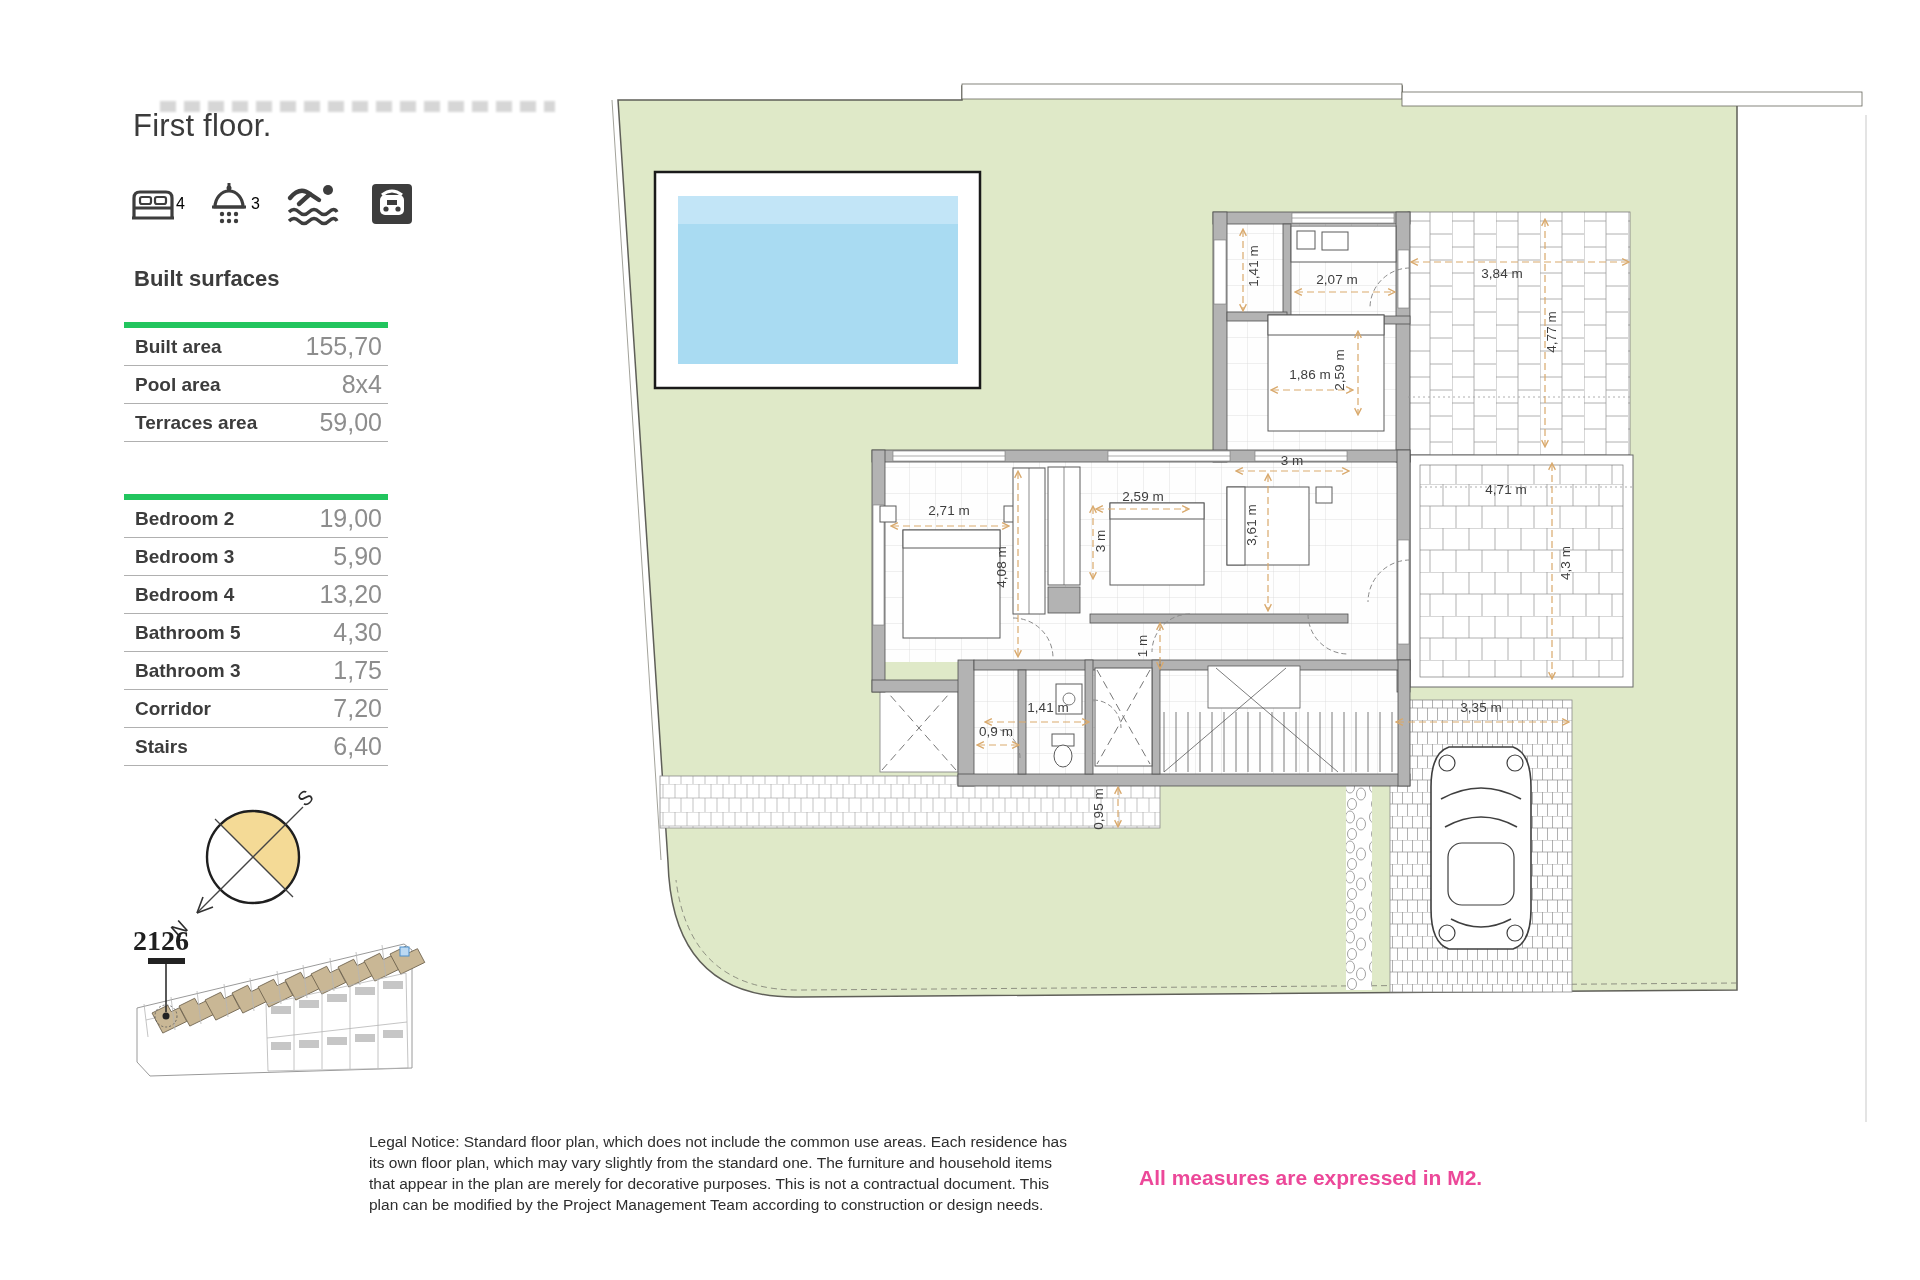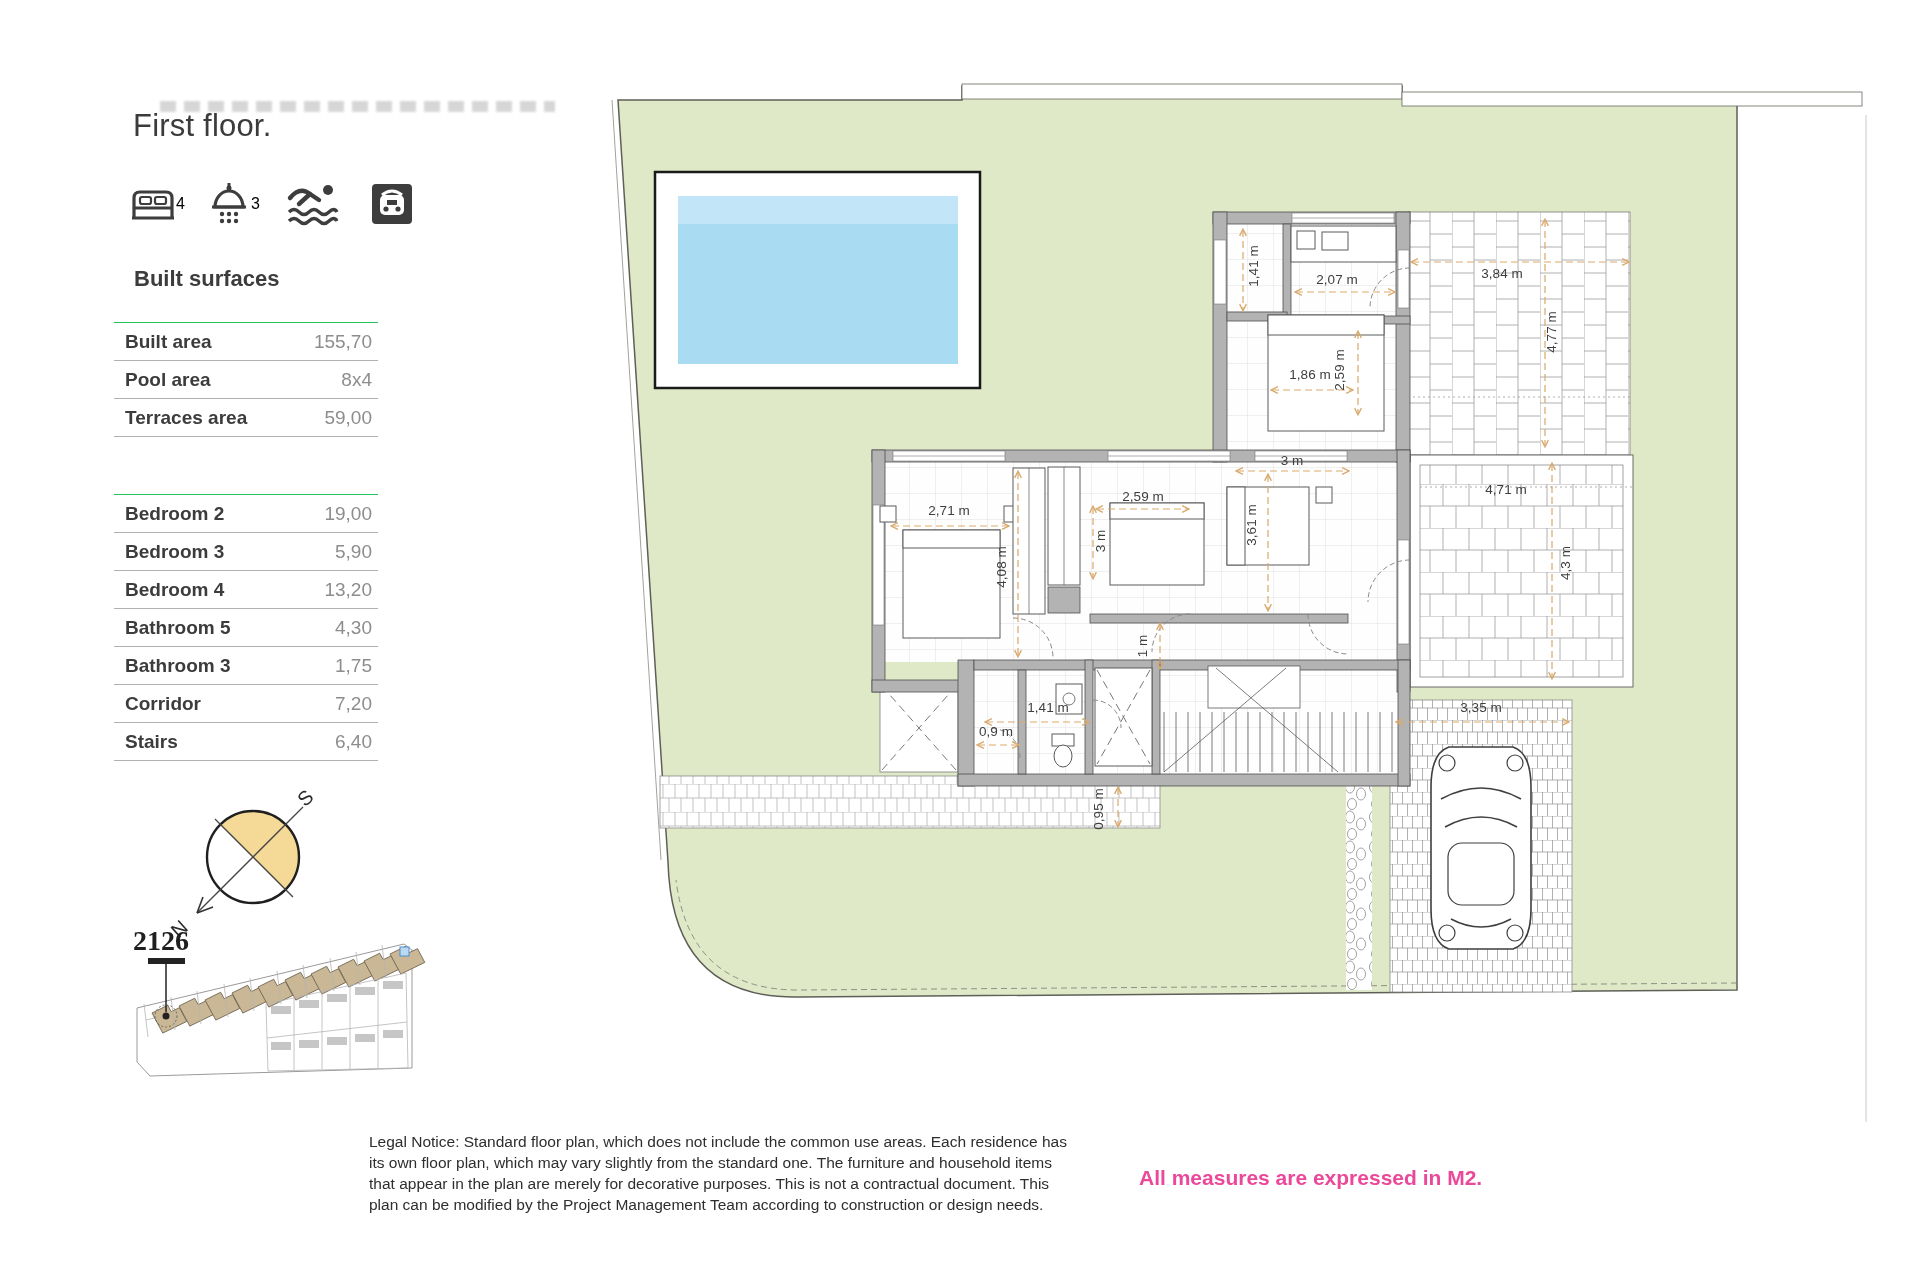--- a/index.html
+++ b/index.html
@@ -6,26 +6,26 @@
   body{width:1920px;height:1280px;background:#ffffff;font-family:"Liberation Sans",sans-serif;overflow:hidden;position:relative;}
   .canvas{position:absolute;inset:0;width:1920px;height:1280px;}
   svg.plan{position:absolute;left:0;top:0;}
   
   .faded-line{position:absolute;left:160px;top:101px;width:395px;height:11px;opacity:.4;filter:blur(1px);
     background:repeating-linear-gradient(90deg,#9a9a9a 0 16px,transparent 16px 24px);}
   h1.title{position:absolute;left:133px;top:108px;margin:0;font-size:31px;font-weight:400;color:#3b3b3b;letter-spacing:.2px;}
   .features{position:absolute;left:130px;top:181px;display:flex;align-items:center;}
   .ic{display:block;}
   h2.subhead{position:absolute;left:134px;top:266px;margin:0;font-size:22px;font-weight:600;color:#3c3c3c;}
-  .table{position:absolute;left:114px;width:264px;border-top:1px solid #22c55e;}
+  .table{position:absolute;left:124px;width:264px;border-top:6px solid #22c55e;}
   .table.t1{top:322px;}
   .table.t2{top:494px;}
   .trow{display:flex;justify-content:space-between;align-items:center;height:37px;border-bottom:1px solid #b0b0b0;padding:0 6px 0 11px;}
   .tlabel{font-size:19px;font-weight:700;color:#3c3c3c;}
-  .tvalue{font-size:19px;color:#8d8d8d;text-align:right;}
+  .tvalue{font-size:25px;color:#8d8d8d;text-align:right;}
   
   .legal{position:absolute;left:340px;top:1131px;width:706px;font-size:15.5px;line-height:1.36;color:#2e2e2e;margin-left:29px;}
   .measures{position:absolute;left:1139px;top:1166px;font-size:21px;font-weight:600;color:#ec4899;}
   
   .wall{fill:#b3b3b3;stroke:#4f4f4f;stroke-width:.8;}
   .furn{fill:#ffffff;stroke:#5a5a5a;stroke-width:1;}
   .thin{fill:none;stroke:#6a6a6a;stroke-width:.9;}
   .door{fill:none;stroke:#8a8a8a;stroke-width:1;stroke-dasharray:5 3;}
   .dline{stroke:#d9a96c;stroke-width:1.2;stroke-dasharray:7 4;fill:none;}
   .dotl{stroke:#9a9a9a;stroke-width:.8;stroke-dasharray:2 3;fill:none;}

